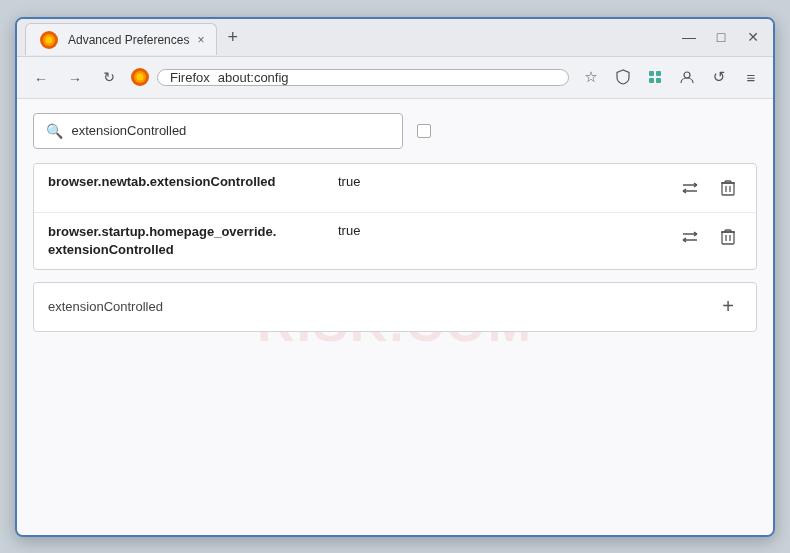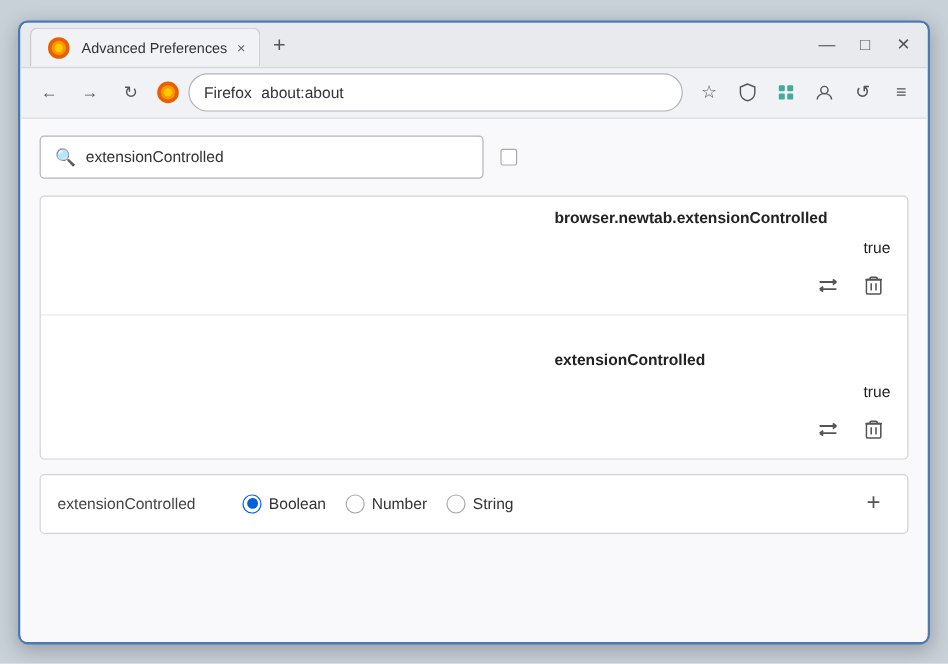--- a/index.html
+++ b/index.html
@@ -111,21 +111,21 @@
     }
     .address-bar {
       flex: 1;
       display: flex;
       align-items: center;
       background: #fff;
       border: 1px solid #b0b4ba;
       border-radius: 20px;
       padding: 4px 12px;
       gap: 8px;
-      height: 32px;
+      height: 17px;
     }
     .address-text {
       font-size: 13px;
       color: #333;
     }
     .toolbar-icons {
       display: flex;
       align-items: center;
       gap: 8px;
       margin-left: 4px;
@@ -218,25 +218,24 @@
       border: 1px solid #d0d3d8;
       border-radius: 4px;
       background: #fff;
       overflow: hidden;
       margin-bottom: 12px;
       position: relative;
       z-index: 1;
     }
     .result-row {
       display: flex;
-      align-items: flex-end;
+      align-items: flex-start;
       padding: 10px 14px;
       border-bottom: 1px solid #e8eaed;
       gap: 10px;
-      flex-direction: column;
     }
     .result-row:last-child { border-bottom: none; }
     .result-name {
       font-size: 13px;
       font-weight: 700;
       color: #222;
       flex: 0 0 auto;
       min-width: 280px;
     }
     .result-value {
@@ -363,21 +362,21 @@
     <div class="nav-btn">↻</div>
     <span class="firefox-icon">
       <svg class="ff-logo" viewBox="0 0 20 20">
         <circle cx="10" cy="10" r="9" fill="#e66000"></circle>
         <circle cx="10" cy="10" r="6" fill="#ff9500"></circle>
         <circle cx="10" cy="10" r="3.5" fill="#ffcb00"></circle>
       </svg>
     </span>
     <div class="address-bar">
       <span class="address-text">Firefox</span>
-      <span class="address-text">about:about</span>
+      <span class="address-text">about:config</span>
     </div>
     <div class="toolbar-icons">
       <div class="toolbar-icon">☆</div>
       <div class="toolbar-icon">
         <svg width="16" height="16" viewBox="0 0 16 16">
             <path d="M8 1L2 3.5v5C2 12 5 14.5 8 15c3-0.5 6-3 6-6.5v-5L8 1z" fill="none" stroke="#555" stroke-width="1.2"></path>
           </svg>
       </div>
       <div class="toolbar-icon">
         <svg width="16" height="16" viewBox="0 0 16 16">
@@ -429,21 +428,21 @@
               <path d="M4 3 V2 Q4 1 5 1 H9 Q10 1 10 2 V3" fill="none" stroke="#555" stroke-width="1.3"></path>
               <path d="M0 3 H14" stroke="#555" stroke-width="1.3"></path>
               <path d="M5 6 V12 M9 6 V12" stroke="#555" stroke-width="1.3"></path>
             </svg>
           </div>
         </div>
       </div>
 
       <div class="result-row">
         <span class="result-name" style="min-width:280px; line-height:1.4;">
-          <br>
+          <span>browser.startup.homepage_override.</span><br>
           <span>extensionControlled</span>
         </span>
         <span class="result-value">true</span>
         <div class="result-actions">
           <div class="action-btn">
             <svg width="18" height="14" viewBox="0 0 18 14">
               <path d="M2 4 L9 4 L16 4 M16 4 L13 2 M16 4 L13 6" fill="none" stroke="#555" stroke-width="1.5"></path>
               <path d="M2 10 L9 10 L16 10 M2 10 L5 8 M2 10 L5 12" fill="none" stroke="#555" stroke-width="1.5"></path>
             </svg>
           </div>
@@ -454,30 +453,16 @@
               <path d="M0 3 H14" stroke="#555" stroke-width="1.3"></path>
               <path d="M5 6 V12 M9 6 V12" stroke="#555" stroke-width="1.3"></path>
             </svg>
           </div>
         </div>
       </div>
     </div>
 
     <div class="new-pref-row">
       <span class="new-pref-name">extensionControlled</span>
-      <div class="radio-group">
-        <div class="radio-option">
-          <div class="radio-circle selected"></div>
-          <span class="radio-label">Boolean</span>
-        </div>
-        <div class="radio-option">
-          <div class="radio-circle"></div>
-          <span class="radio-label">Number</span>
-        </div>
-        <div class="radio-option">
-          <div class="radio-circle"></div>
-          <span class="radio-label">String</span>
-        </div>
-      </div>
       <div class="add-btn">+</div>
     </div>
   </div>
 </div>
 
 </body></html>

